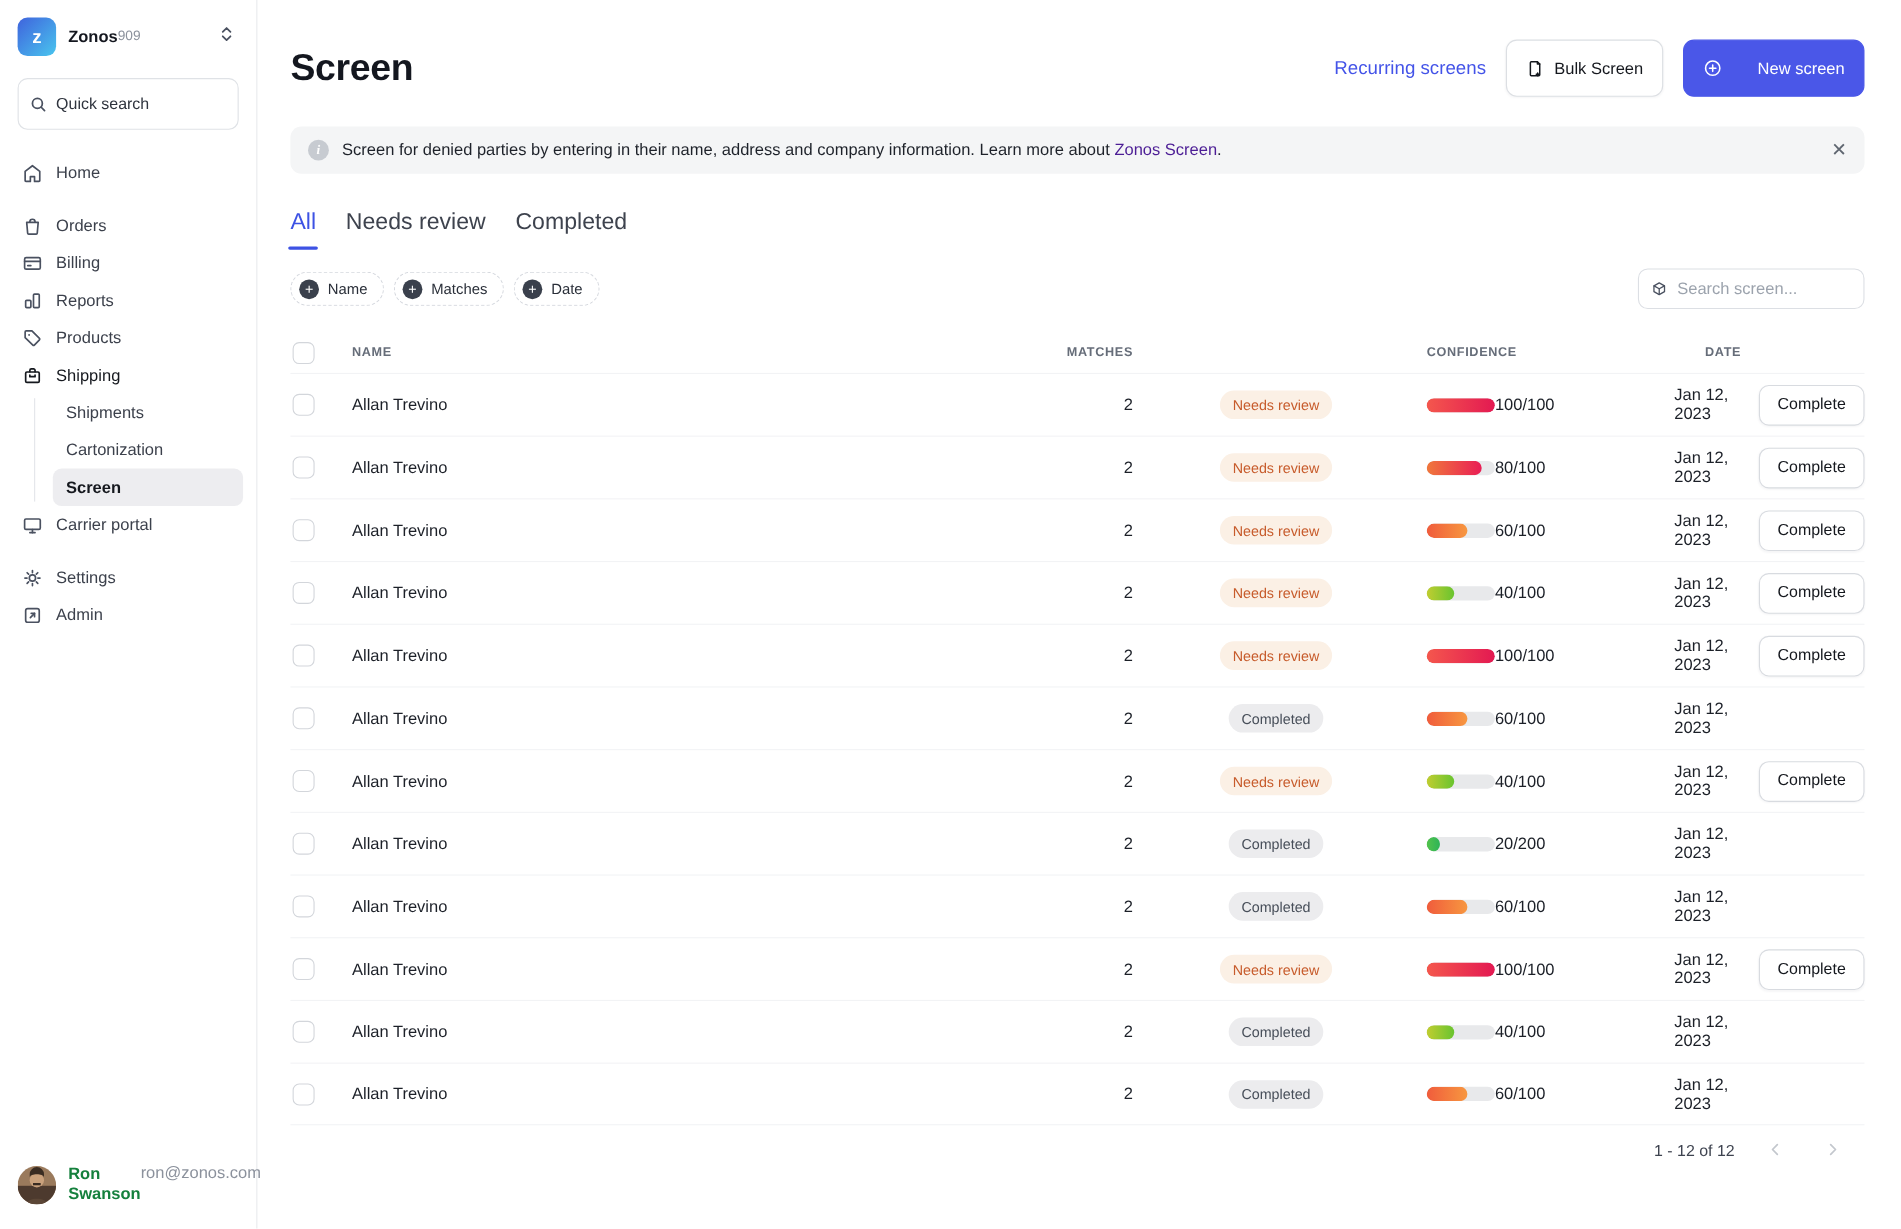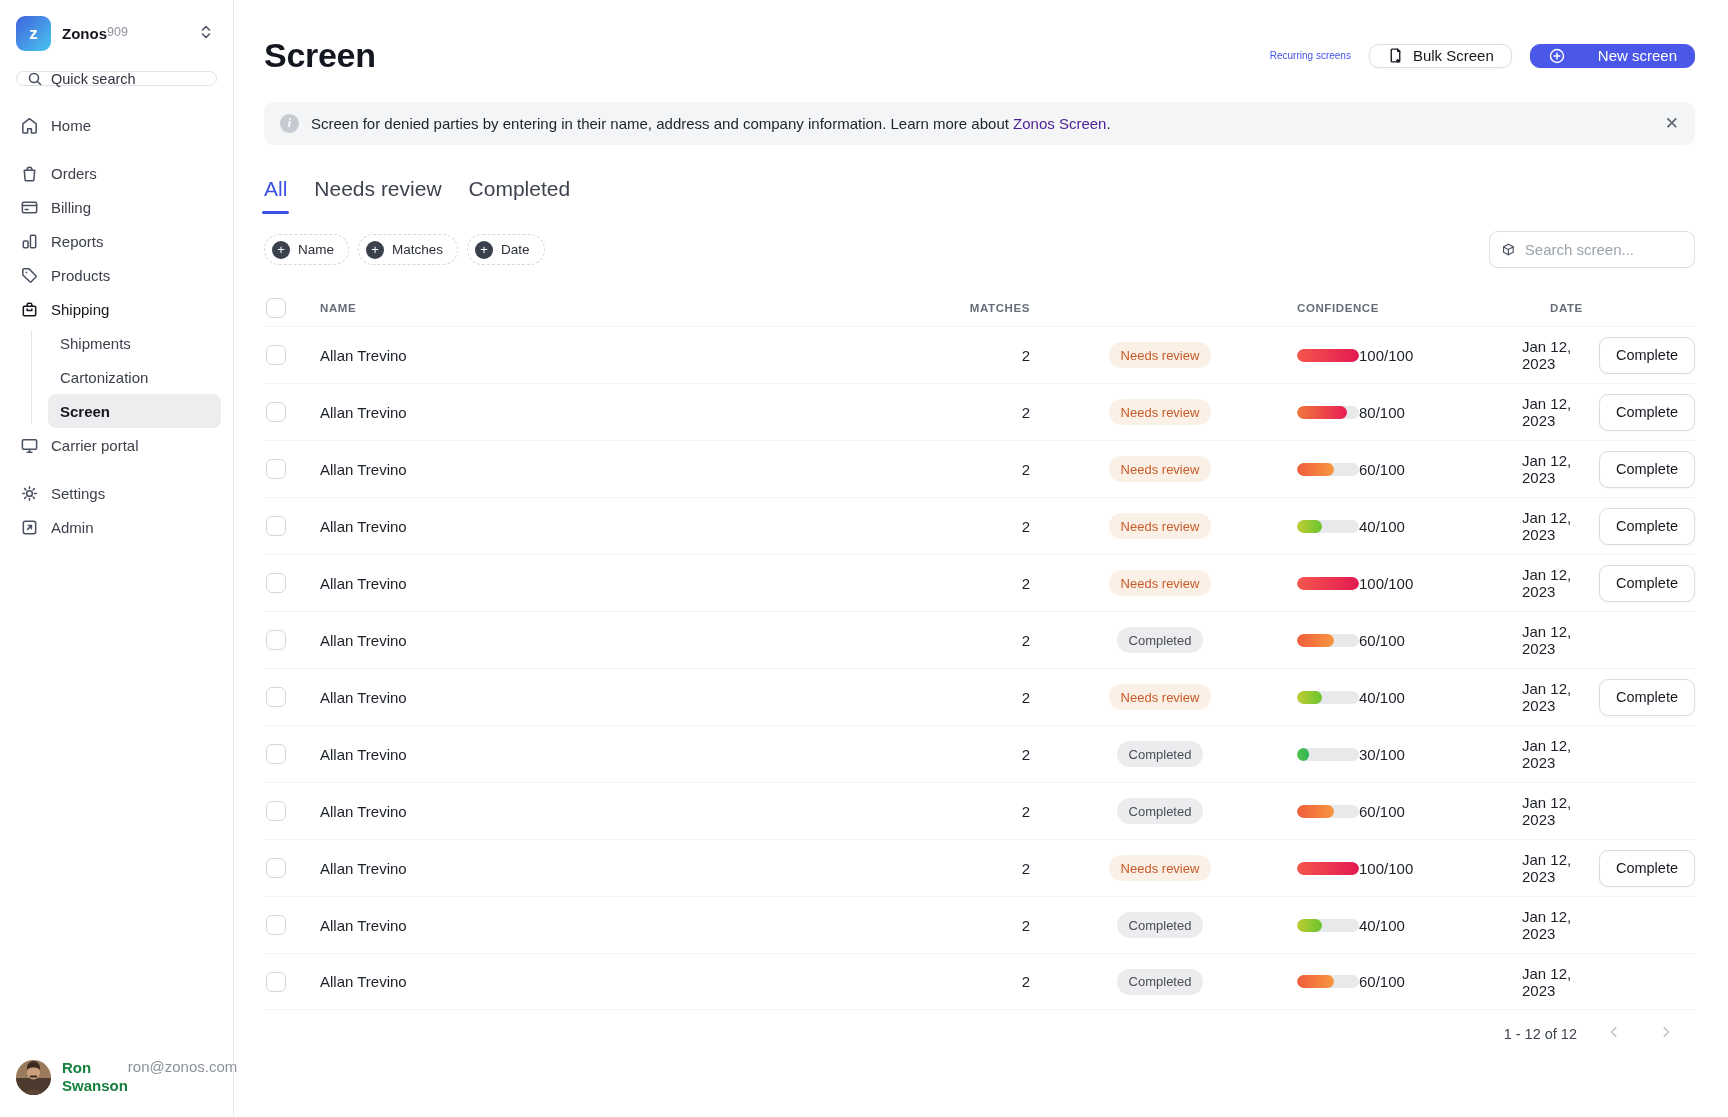--- a/index.html
+++ b/index.html
@@ -12,21 +12,21 @@
     display:flex; flex-direction:column; padding:14px 12px 18px 12px; }
   .workspace { display:flex; align-items:center; gap:11px; padding:2px 4px; position:relative; cursor:pointer; }
   .ws-logo { width:35px; height:35px; border-radius:9px;
     background:linear-gradient(135deg,#3f63dd 0%,#49c5ee 100%);
     display:flex; align-items:center; justify-content:center;
     color:#fff; font-size:17px; font-weight:600; }
   .ws-text { display:flex; }
   .ws-name { font-size:15px; font-weight:700; color:#14171f; line-height:18px; }
   .ws-num { font-size:12.5px; color:#8b919c; line-height:15px; }
   .ws-caret { margin-left:auto; margin-right:4px; color:#4a5160; }
-  .quick-search { margin:18px 4px 6px 4px; height:15px; border:1px solid #dfe2e6; border-radius:9px;
+  .quick-search { margin:18px 4px 6px 4px; height:47px; border:1px solid #dfe2e6; border-radius:9px;
     display:flex; align-items:center; gap:8px; padding:0 10px; background:#fff; }
   .quick-search span { font-size:14.5px; color:#2f343e; }
   .nav { margin-top:16px; display:flex; flex-direction:column; }
   .nav-item { display:flex; align-items:center; gap:12px; height:34px; padding:0 8px;
     font-size:15px; color:#3c414c; border-radius:8px; cursor:pointer; }
   .nav-item svg { flex:0 0 auto; }
   .nav-gap { height:14px; }
   .subnav { position:relative; padding-left:20px; }
   .subnav:before { content:""; position:absolute; left:19px; top:4px; bottom:4px; width:1px; background:#e3e5e9; }
   .sub-item { display:flex; align-items:center; height:34px; padding:0 12px; margin-left:16px;
@@ -35,22 +35,22 @@
   .sidebar-user { margin-top:auto; display:flex; align-items:center; gap:11px; padding:4px; }
   .avatar { width:35px; height:35px; border-radius:50%; overflow:hidden; flex:0 0 auto; }
   .u-name { font-size:15px; font-weight:700; color:#15803d; line-height:18px; }
   .u-email { font-size:15px; color:#8b919c; line-height:15px; }
 
   
   .main { flex:1; padding:36px 33px 0 30px; display:flex; flex-direction:column; }
   .page-head { display:flex; align-items:center; }
   .page-title { font-size:34px; font-weight:700; color:#14171f; letter-spacing:-.3px; }
   .head-actions { margin-left:auto; display:flex; align-items:center; gap:18px; }
-  .link { font-size:10px; color:#4353e8; cursor:pointer; }
-  .btn { display:flex; align-items:center; gap:9px; height:24px; padding:0 17px;
+  .link { font-size:17px; color:#4353e8; cursor:pointer; }
+  .btn { display:flex; align-items:center; gap:9px; height:52px; padding:0 17px;
     border-radius:10px; font-size:15px; cursor:pointer; }
   .btn-secondary { background:#fff; border:1px solid #dcdfe3; color:#15181e; box-shadow:0 1px 2px rgba(16,24,40,.04); }
   .btn-primary { background:#4a57e8; border:1px solid #4a57e8; color:#fff;gap:32px; }
 
   .banner { margin-top:27px; background:#f4f5f6; border-radius:10px; padding:0 16px;
     height:43px; display:flex; align-items:center; gap:12px; }
   .info-ic { width:19px; height:19px; border-radius:50%; background:#c7cbd1; color:#fff;
     font-size:12px; font-weight:700; display:flex; align-items:center; justify-content:center;
     font-family:"Liberation Serif","DejaVu Serif",serif; font-style:italic; flex:0 0 auto; }
   .banner-text { font-size:15px; color:#1e222a; }
@@ -446,21 +446,21 @@
         <div class="cb"></div>
         <div class="cell-name">Allan Trevino</div>
         <div class="cell-matches">2</div>
         <div class="cell-badge">
             <span class="badge completed">Completed</span>
           </div>
         <div class="cell-conf">
           <span class="bar-track">
               <span class="bar-fill" style="width: 20%; background: linear-gradient(90deg, rgb(83, 195, 76), rgb(46, 180, 87)); display: block;"></span>
             </span>
-          <span class="cell-score">30/100</span>
+          <span class="cell-score">20/200</span>
         </div>
         <div class="cell-date">Jan 12, 2023</div>
         <div class="cell-action"></div>
       </div>
 
       <div class="row grid-cols">
         <div class="cb"></div>
         <div class="cell-name">Allan Trevino</div>
         <div class="cell-matches">2</div>
         <div class="cell-badge">

